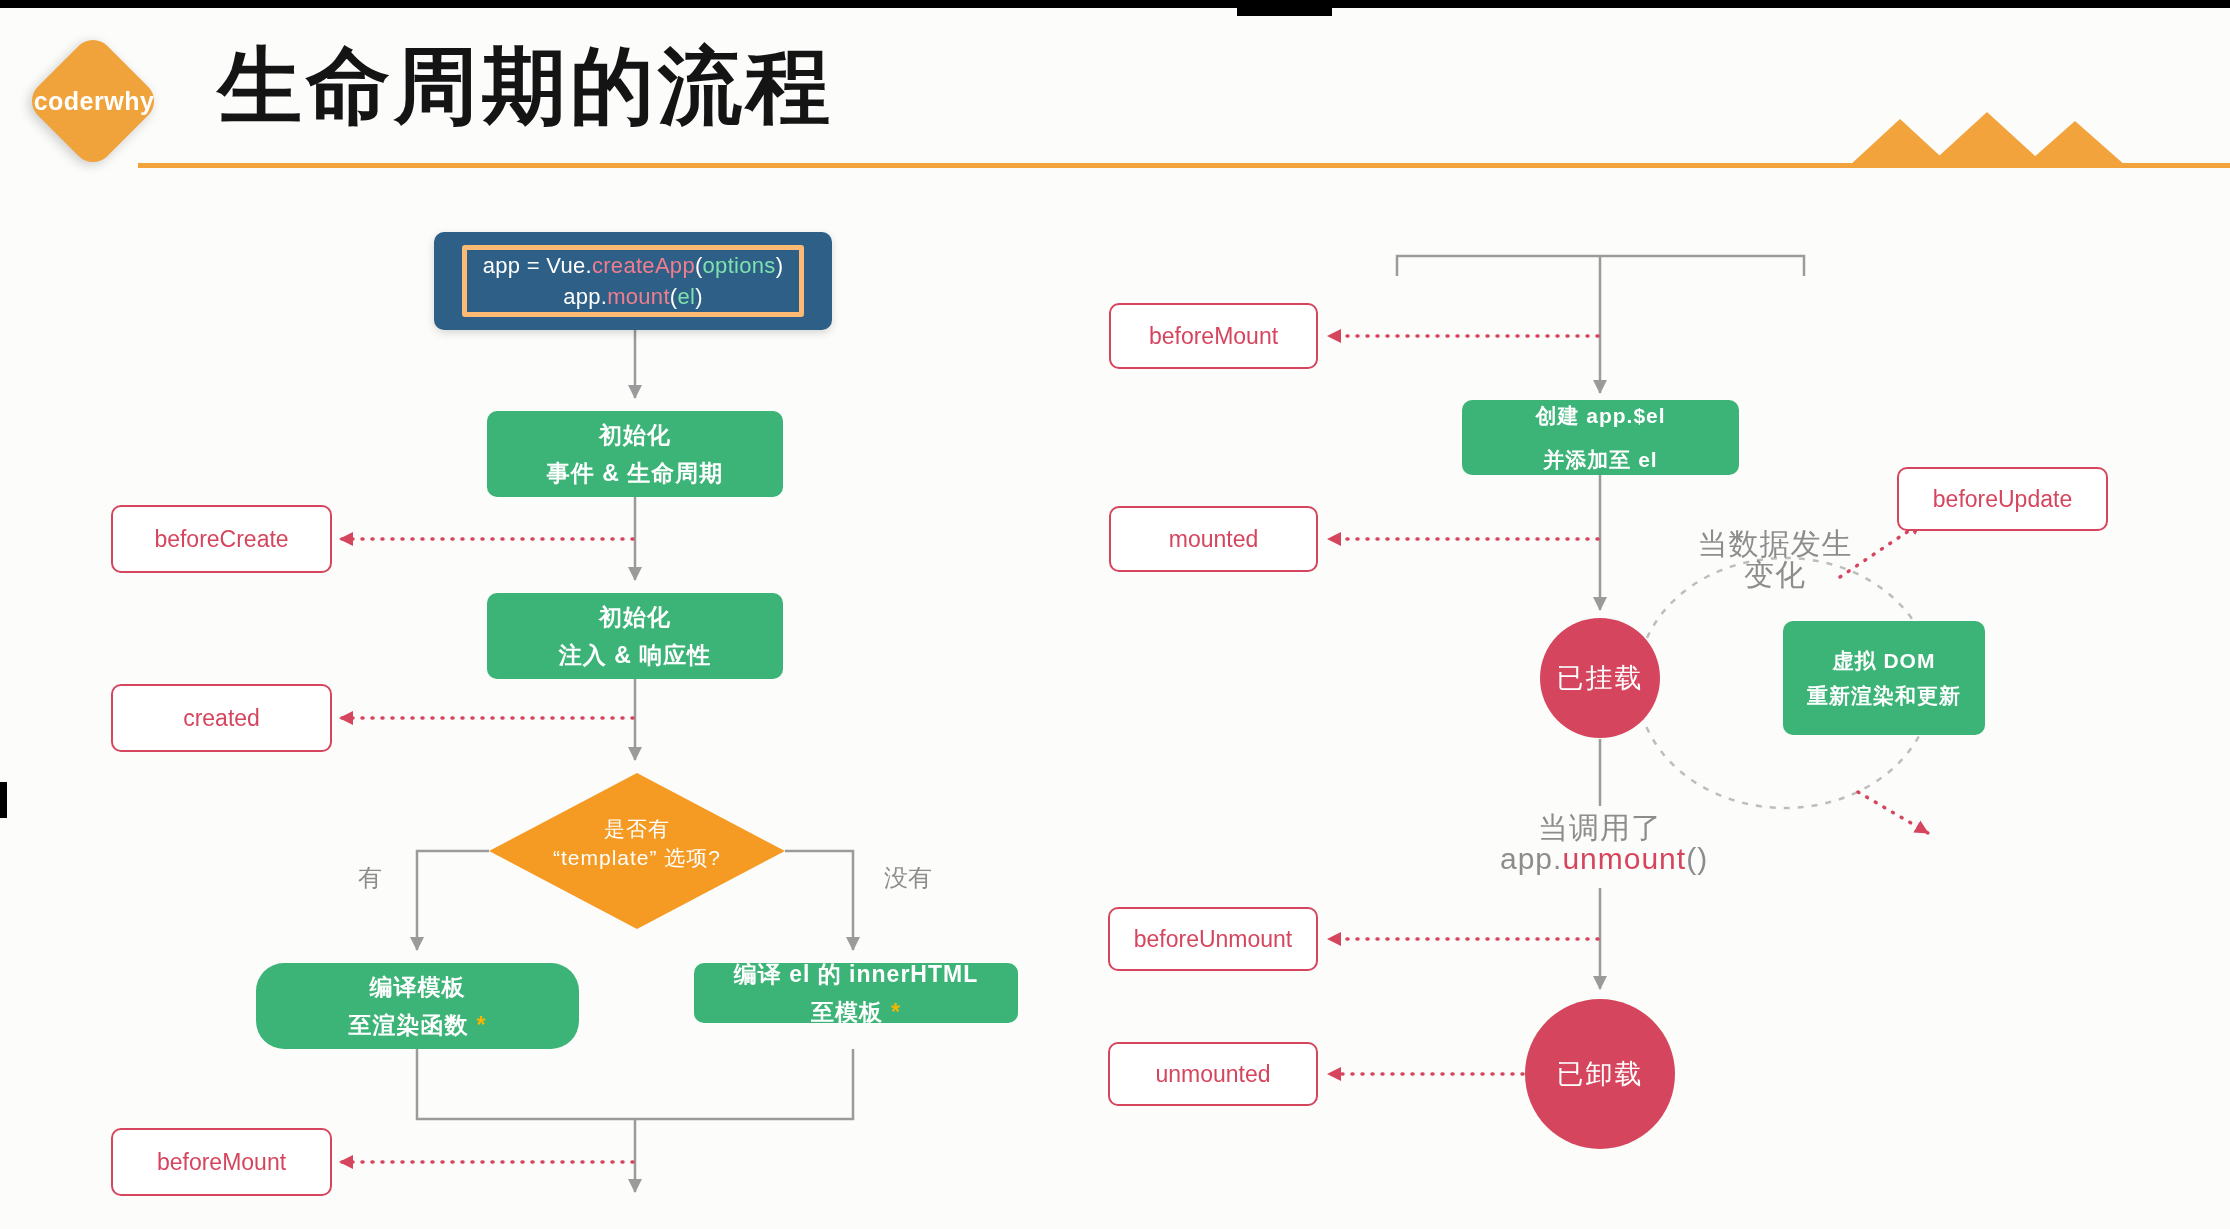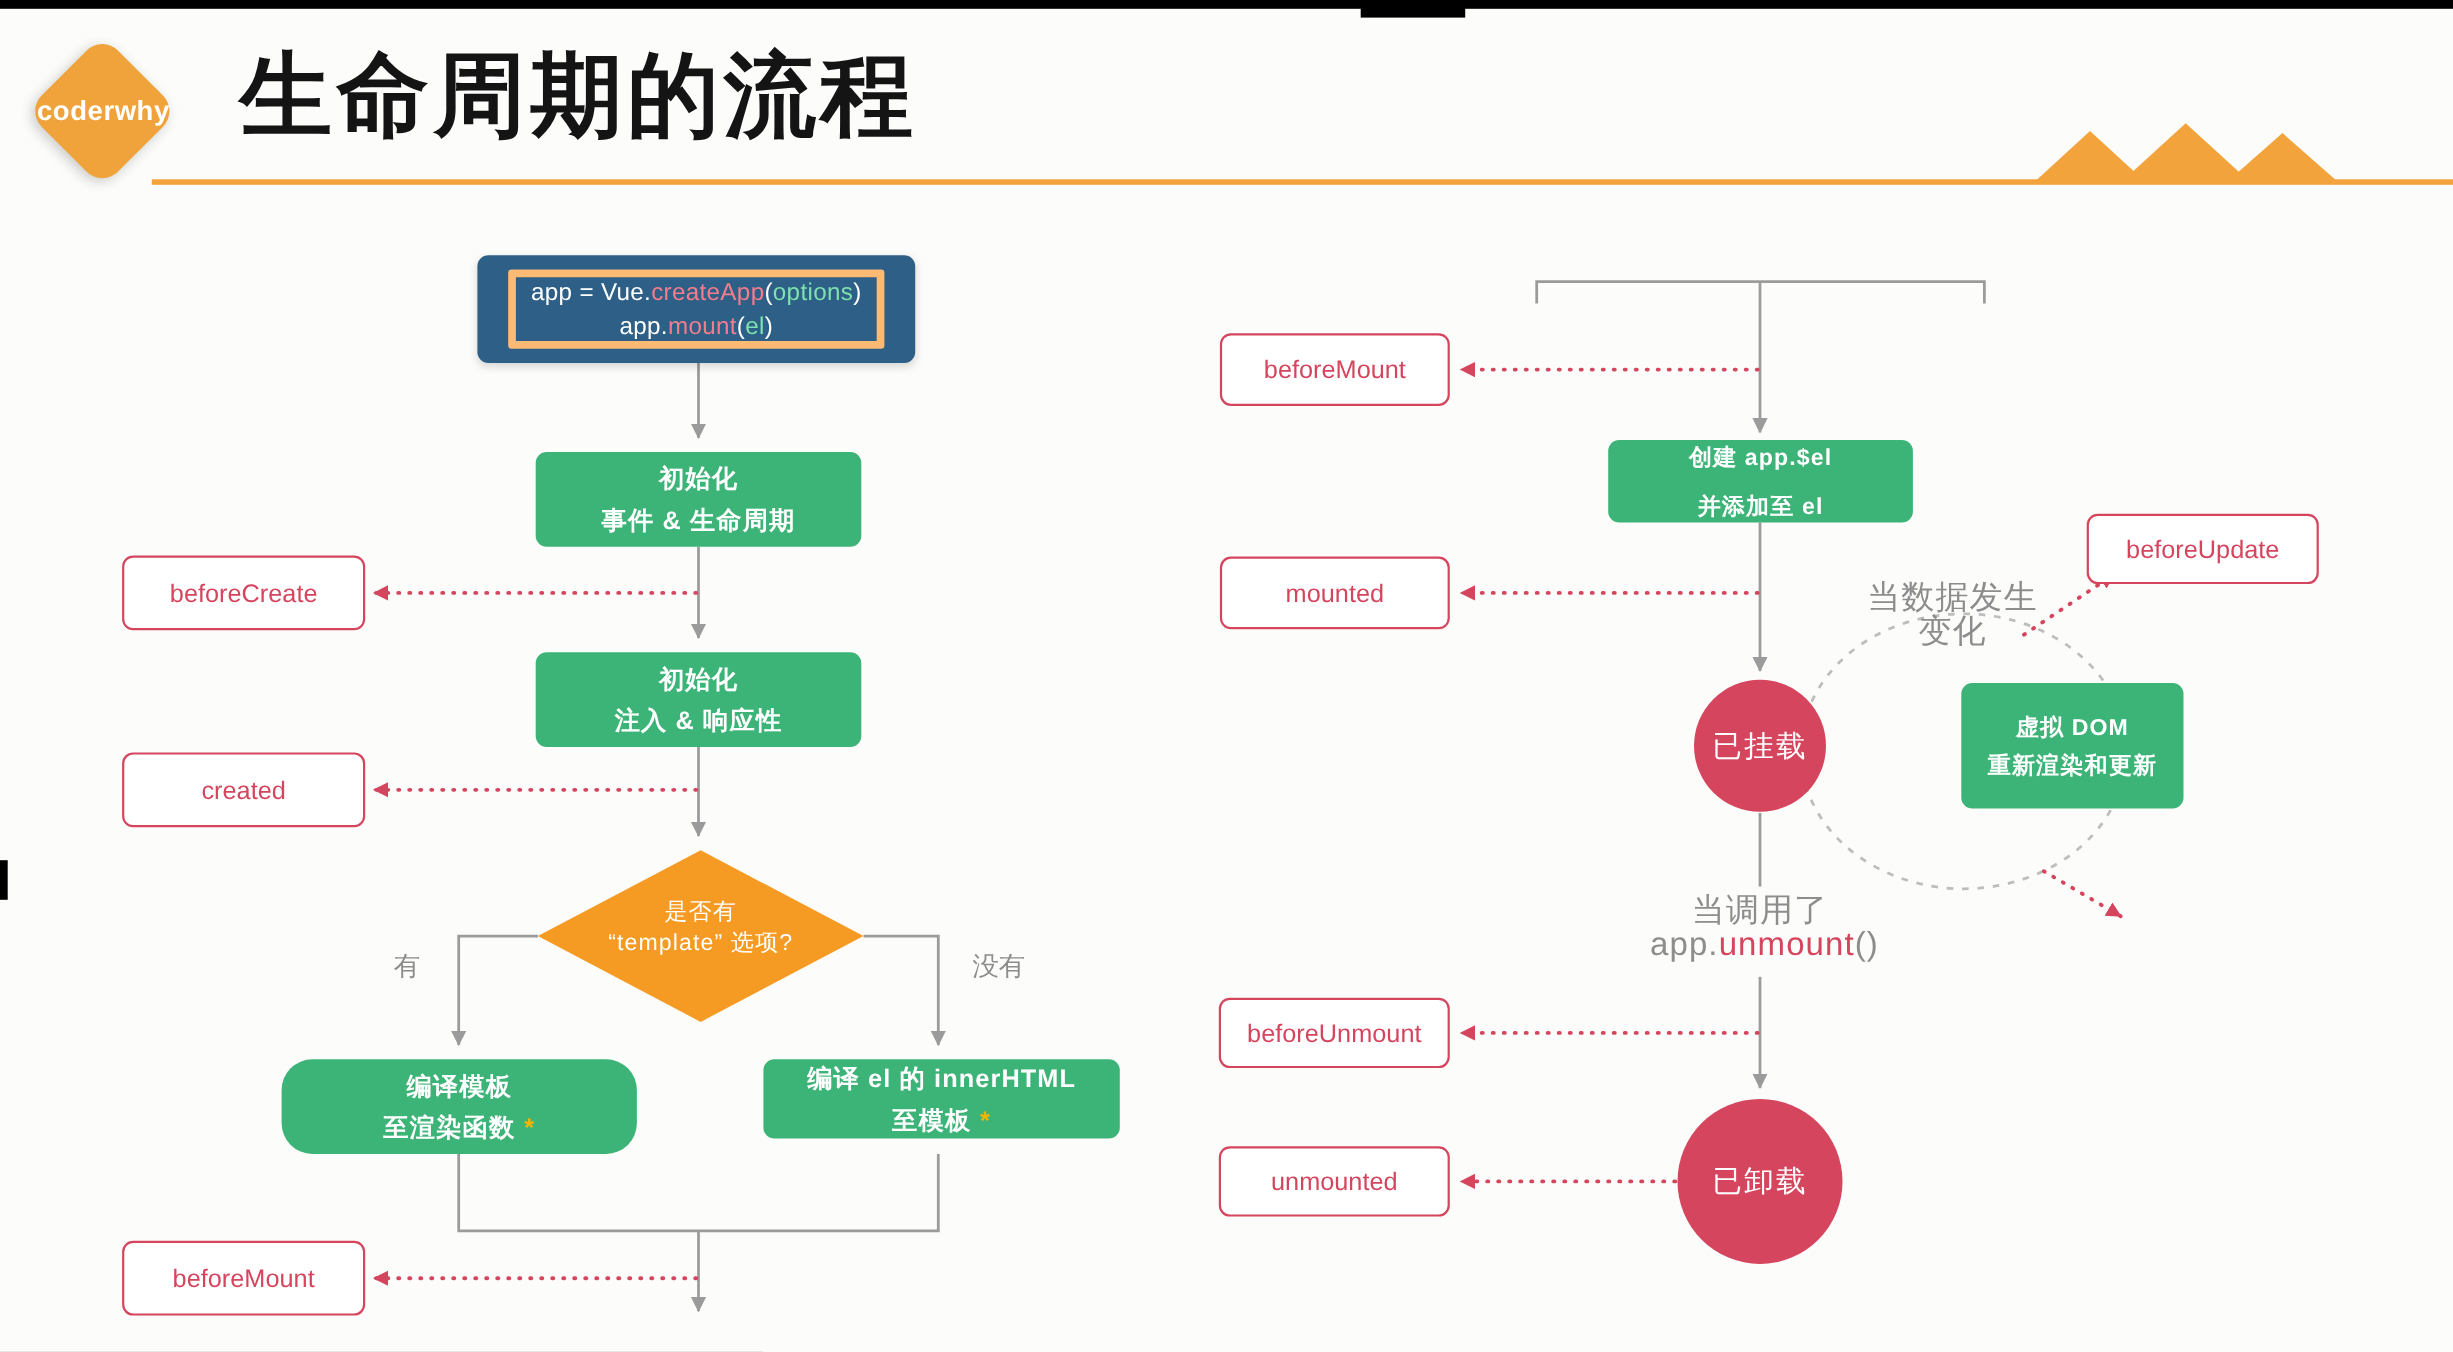--- a/index.html
+++ b/index.html
@@ -41,21 +41,21 @@
     gap:7px; font-size:23px; font-weight:600; letter-spacing:1px; text-align:center;
   }
   .green-box .row { display:flex; gap:8px; align-items:center; justify-content:center; }
   .star { color:#f7b500; font-weight:700; }
   .hook {
     background:#fff; border:2.5px solid #d5455e; border-radius:10px; color:#d5455e;
     display:flex; align-items:center; justify-content:center; font-size:23px;text-align:center;
   }
   .code-box { background:#2e5f86; border-radius:10px; box-shadow:0 3px 8px rgba(0,0,0,.15); }
   .code-inner {
-    position:absolute; inset:13px 28px; border:7px solid #fdba74; border-radius:3px;
+    position:absolute; inset:13px 28px; border:5px solid #fdba74; border-radius:3px;
     display:flex; flex-direction:column; align-items:center; justify-content:center;
     font-size:22px; color:#fff; line-height:31px; letter-spacing:.3px;
   }
   .tk-fn  { color:#f27d8d; }
   .tk-arg { color:#7ee2ae; }
   .diamond-label {
     color:#fff; font-size:21px; font-weight:400; text-align:center; line-height:29px; letter-spacing:1px;
   }
   .circle-label {
     color:#fff; font-size:27px; font-weight:400; letter-spacing:2px;
@@ -167,21 +167,21 @@
   <div class="node branch-label" style="left:868px;top:862px;width:80px;">没有</div>
 
   <div class="node green-box" style="left:256px;top:963px;width:323px;height:86px;border-radius:28px;">
     <div>编译模板</div>
     <div class="row">
         <span>至渲染函数</span>
         <span class="star">*</span>
       </div>
   </div>
 
-  <div class="node green-box" style="left:694px;top:963px;width:324px;height:72px;">
+  <div class="node green-box" style="left:694px;top:963px;width:324px;height:60px;">
     <div>编译 el 的 innerHTML</div>
     <div class="row">
         <span>至模板</span>
         <span class="star">*</span>
       </div>
   </div>
 
   <div class="node hook" style="left:111px;top:1128px;width:221px;height:68px;">beforeMount</div>
 
   <div class="node hook" style="left:1109px;top:303px;width:209px;height:66px;">beforeMount</div>

